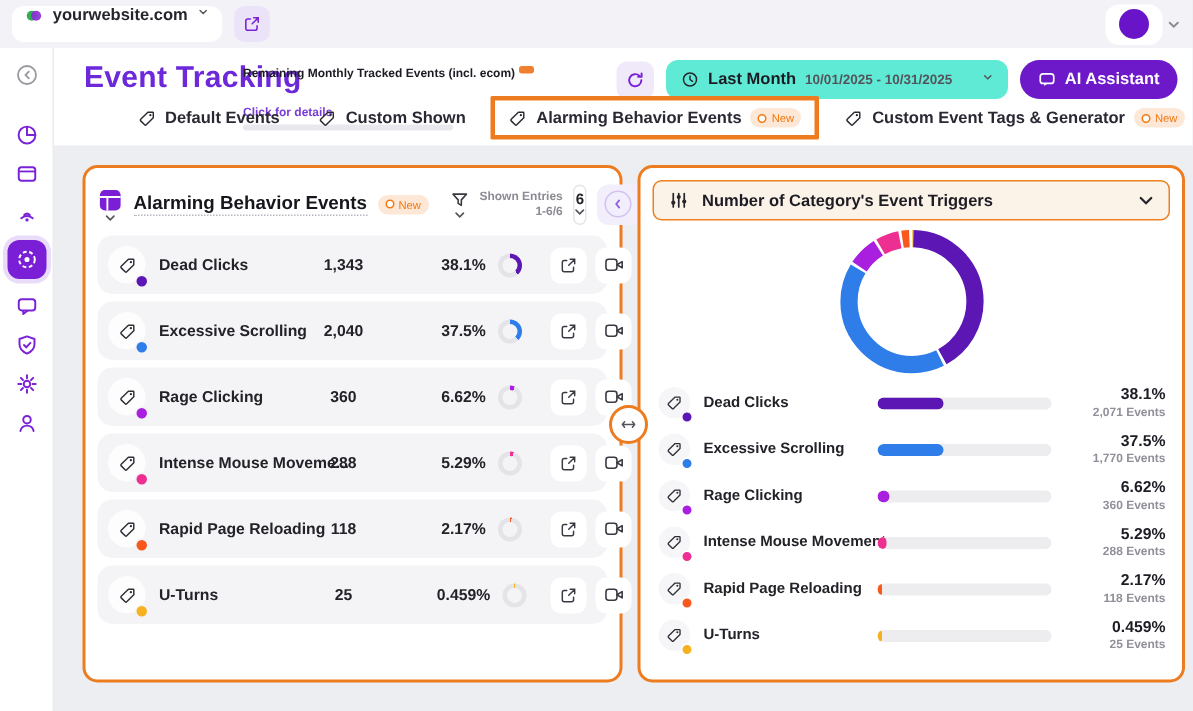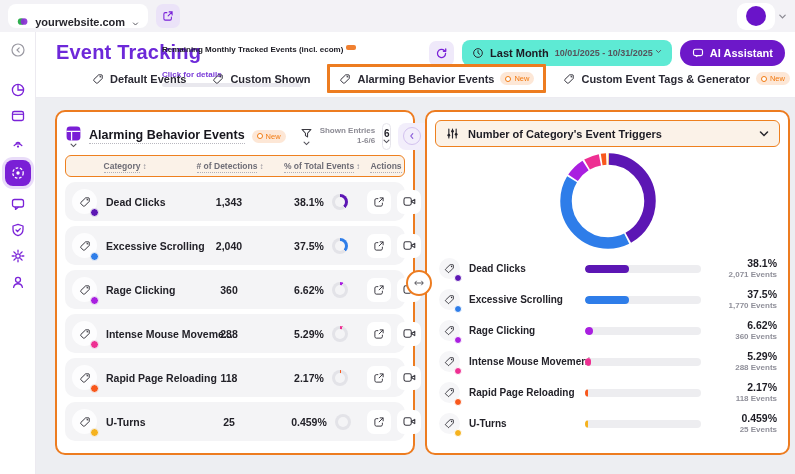--- a/index.html
+++ b/index.html
@@ -3,21 +3,21 @@
 <meta charset="utf-8">
 <style>
   * { margin:0; padding:0; box-sizing:border-box; }
   html,body { width:795px; height:474px; overflow:hidden; background:#edeef2;
     font-family:"Liberation Sans", sans-serif; -webkit-font-smoothing:antialiased; }
 
   
   .topbar { position:absolute; left:0; top:0; right:0; height:32px; background:#f3f2f6;
     display:flex; align-items:center; padding:0 8px; gap:8px; z-index:5; }
   .site-pill { height:24px; width:140px; background:#fff; border-radius:8px; display:flex;
-    align-items:flex-end; gap:7px; padding:0 9px; cursor:pointer; }
+    align-items:flex-start; gap:7px; padding:0 9px; cursor:pointer; }
   .site-name { font-size:11px; font-weight:700; color:#26252c; flex:1; }
   .icon-btn { width:24px; height:24px; border-radius:7px; background:#ebe3f8;
     display:flex; align-items:center; justify-content:center; color:#7a22d8; cursor:pointer; }
   .avatar-wrap { margin-left:auto; display:flex; align-items:center; gap:3px; }
   .avatar-pill { width:38px; height:27px; background:#fff; border-radius:9px;
     display:flex; align-items:center; justify-content:center; }
   .avatar-circle { width:20px; height:20px; border-radius:50%; background:#6a14c9; }
 
   
   .sidebar { position:absolute; left:0; top:32px; bottom:0; width:36px; background:#fff;
@@ -39,21 +39,21 @@
   .info-chip { display:inline-block; width:10px; height:5px; background:#f08030; border-radius:2px;
     margin-left:3px; vertical-align:middle; }
   .details-link { font-size:8px; font-weight:700; color:#7a3bd8; cursor:pointer; display:block; margin-top:14px; }
   .rem-bar { margin-top:4px; width:140px; height:4px; background:#e9e8ee; border-radius:2px; }
   .controls { position:absolute; right:10px; top:8px; display:flex; gap:8px; align-items:center; }
   .refresh-btn { width:25px; height:25px; border-radius:7px; background:#efe9fa;
     display:flex; align-items:center; justify-content:center; color:#7a22d8; cursor:pointer; }
   .period-pill { height:26px; background:#5eead4; border-radius:8px; display:flex; align-items:center;
     gap:6px; padding:0 10px; cursor:pointer; }
   .period-label { font-size:11px; font-weight:700; color:#1c1b23; }
-  .date-range { font-size:9px; font-weight:600; color:#55545c; display:flex; gap:2px; }
+  .date-range { font-size:9px; font-weight:600; color:#55545c; display:flex; gap:20px; }
   .ai-btn { height:26px; border-radius:13px; background:#6d18c9; color:#fff; display:flex;
     align-items:center; gap:6px; padding:0 12px; font-size:11px; font-weight:700; cursor:pointer; }
 
   
   .tabs { position:absolute; left:56px; top:40px; display:flex; align-items:center; gap:26px; }
   .tab { display:flex; align-items:center; gap:6px; font-size:11px; font-weight:700; color:#2a2933;
     cursor:pointer; white-space:nowrap; }
   .tab.active { border:3px solid #ed7c20; padding:5px 9px; margin:-8px -9px; border-radius:1px; background:#fff; }
   .badge-new { display:inline-flex; align-items:center; gap:3px; background:#fde7d6; border-radius:7px;
     padding:2px 5px; }
@@ -342,26 +342,20 @@
         </div>
         <div class="pg-num">1</div>
         <div class="pg-btn">
           <svg width="8" height="8" viewBox="0 0 10 10">
             <path d="M4 2 6.5 5 4 8" fill="none" stroke="currentColor" stroke-width="1.4" stroke-linecap="round"></path>
           </svg>
         </div>
       </div>
     </div>
 
-    <div class="thead">
-      <div class="th"><span class="lbl">Category</span><span class="sort">↕</span></div>
-      <div class="th"><span class="lbl"># of Detections</span><span class="sort">↕</span></div>
-      <div class="th"><span class="lbl">% of Total Events</span><span class="sort">↕</span></div>
-      <div class="th"><span class="lbl">Actions</span></div>
-    </div>
 
     <div class="rows" id="trows">
         <div class="trow">
     <div class="cat">
       <span class="cicon">
         <svg width="12" height="12" viewBox="0 0 16 16">
           <path d="M8.8 2.5h4.2a.6.6 0 0 1 .6.6v4.2l-6.3 6.3a1 1 0 0 1-1.4 0l-3.5-3.5a1 1 0 0 1 0-1.4z" fill="none" stroke="currentColor" stroke-width="1.3" stroke-linejoin="round"></path>
           <circle cx="11" cy="5" r="1" fill="currentColor"></circle>
         </svg>
         <span class="cdot" style="background: rgb(92, 22, 180);"></span>

